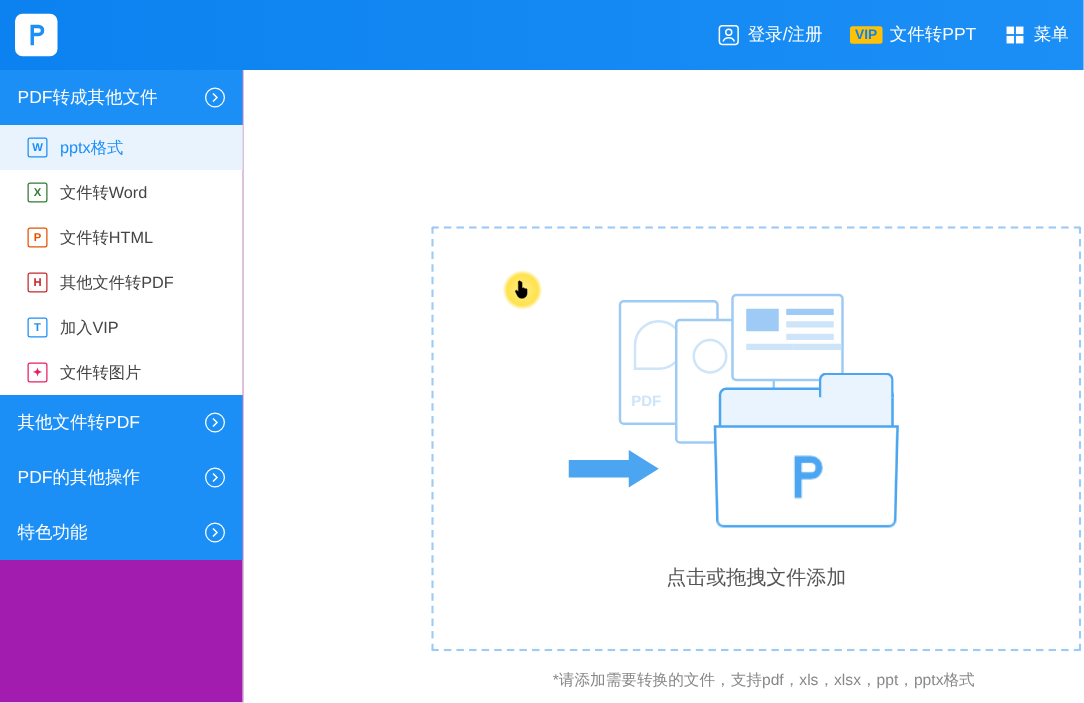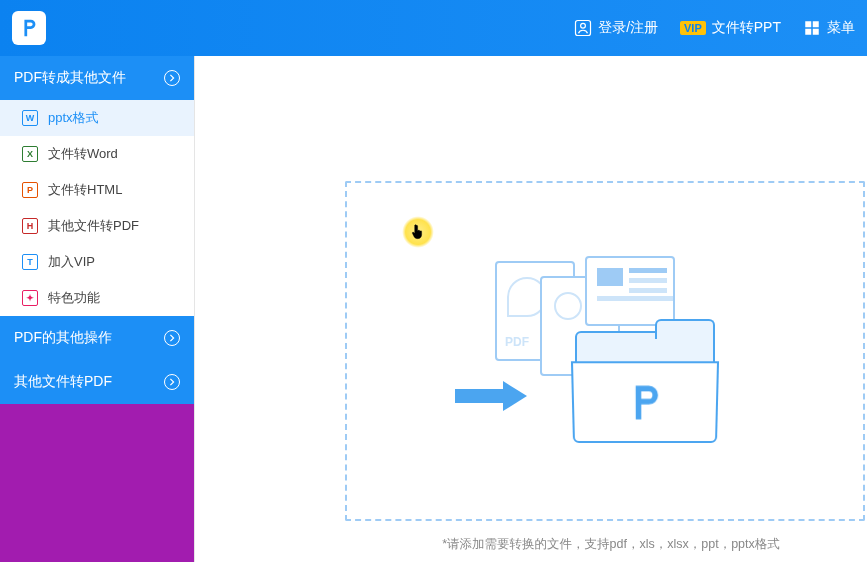--- a/index.html
+++ b/index.html
@@ -125,34 +125,42 @@
       <div class="sub html">
         <span class="fic">H</span>
         <span>其他文件转PDF</span>
       </div>
       <div class="sub txt">
         <span class="fic">T</span>
         <span>加入VIP</span>
       </div>
       <div class="sub img">
         <span class="fic">✦</span>
-        <span>特色功能</span>
-      </div>
-    </div>
-
+        <span>文件转图片</span>
+      </div>
+    </div>
+
+    <div class="cat">
+      <span>其他文件转PDF</span>
+      <span class="chev">
+          <svg viewBox="0 0 10 10">
+            <path d="M3 1l4 4-4 4" fill="none" stroke="#fff" stroke-width="1.5"></path>
+          </svg>
+        </span>
+    </div>
     <div class="cat">
       <span>PDF的其他操作</span>
       <span class="chev">
           <svg viewBox="0 0 10 10">
             <path d="M3 1l4 4-4 4" fill="none" stroke="#fff" stroke-width="1.5"></path>
           </svg>
         </span>
     </div>
     <div class="cat">
-      <span>其他文件转PDF</span>
+      <span>特色功能</span>
       <span class="chev">
           <svg viewBox="0 0 10 10">
             <path d="M3 1l4 4-4 4" fill="none" stroke="#fff" stroke-width="1.5"></path>
           </svg>
         </span>
     </div>
 
   </div>
 
   <div class="main">
@@ -173,20 +181,21 @@
         <div class="folder">
           <div class="folder-back"></div>
             <div class="folder-tab"></div>
           <div class="folder-front">
             <svg viewBox="0 0 24 24">
                 <path fill="#4ba5f0" d="M7 3h7a5 5 0 0 1 0 10h-4v8H7V3zm3 3v4h4a2 2 0 0 0 0-4h-4z"></path>
               </svg>
           </div>
         </div>
       </div>
+      <div class="dz-text">点击或拖拽文件添加</div>
     </div>
 
     <div class="hint">*请添加需要转换的文件，支持pdf，xls，xlsx，ppt，pptx格式</div>
 
     <div class="cursor">
       <svg viewBox="0 0 24 24">
           <path fill="#000" d="M10 2a1.5 1.5 0 0 1 1.5 1.5V10l1-.5a1.3 1.3 0 0 1 2 1v.5l1-.5a1.3 1.3 0 0 1 2 1V16c0 3-2 6-6 6s-5-2-6-4l-2-4a1.3 1.3 0 0 1 2-1.5l1.5 1.5V3.5A1.5 1.5 0 0 1 10 2z" stroke="#000" stroke-width="0.5"></path>
         </svg>
     </div>
 

